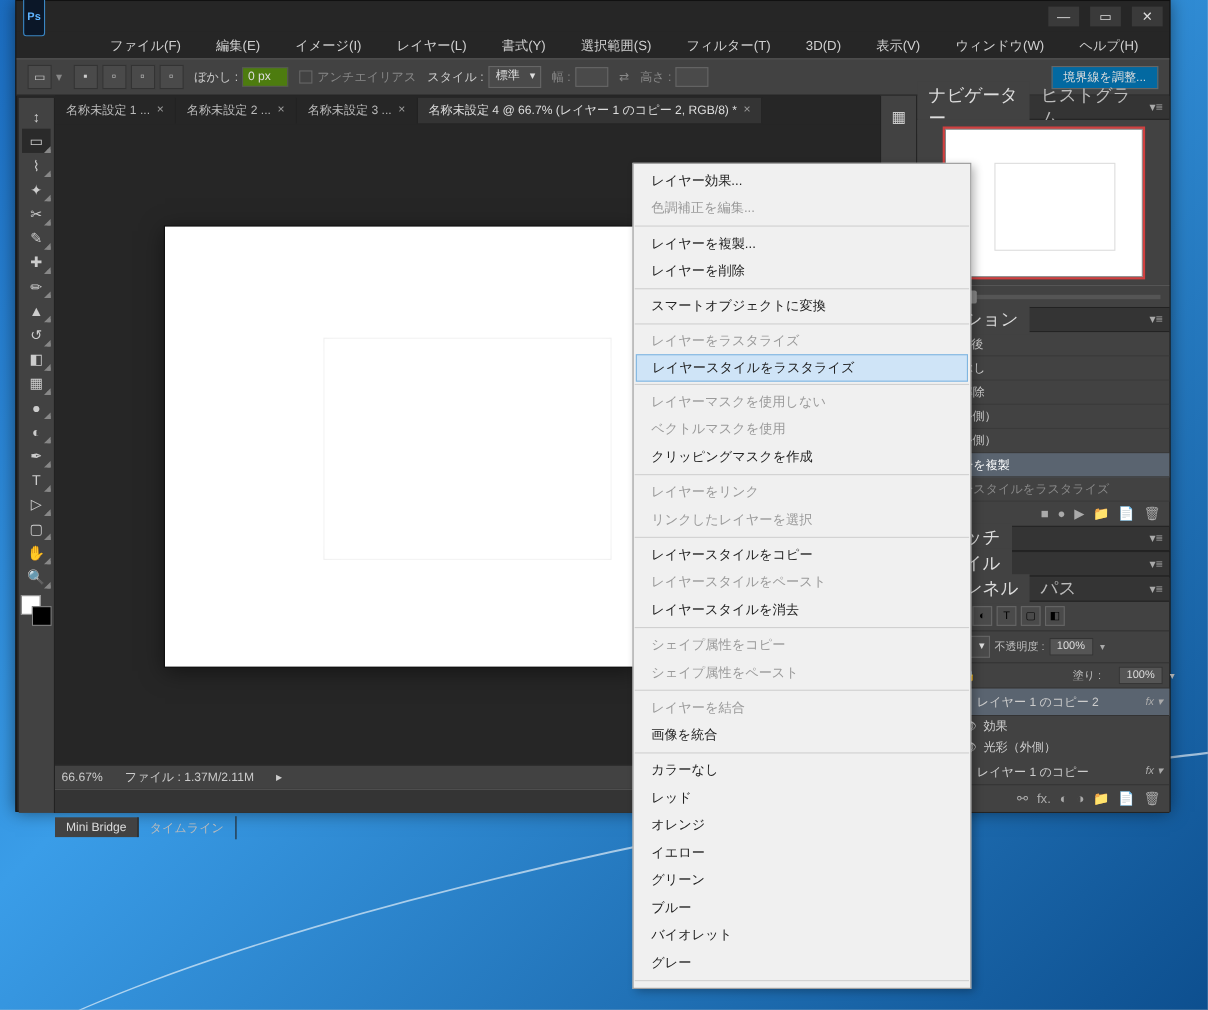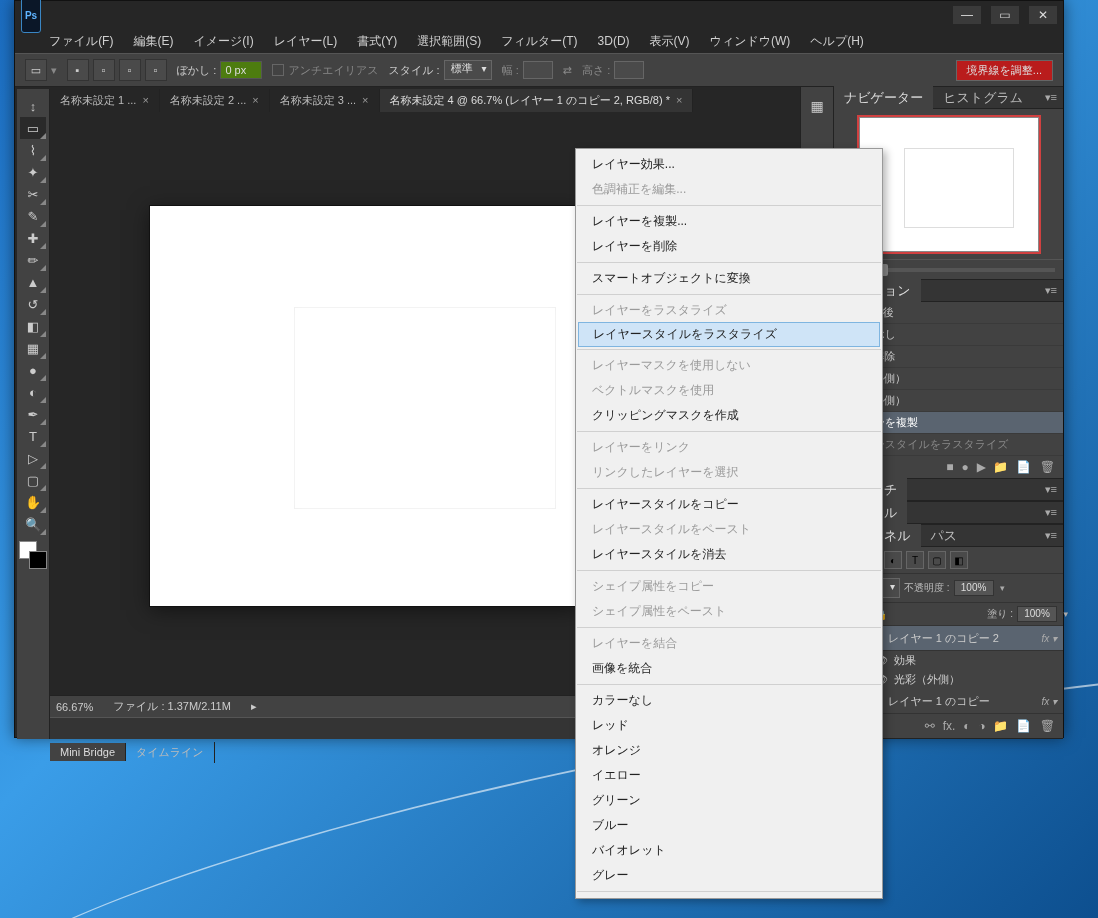--- a/index.html
+++ b/index.html
@@ -3,30 +3,30 @@
 <meta charset="utf-8">
 <style>
 * { margin: 0; padding: 0; box-sizing: border-box; font-family: "Segoe UI", Arial, sans-serif; }
 body { width: 1098px; height: 918px; background: linear-gradient(135deg, #1b6dc1 0%, #3a9de8 40%, #0d4f8f 100%); overflow: hidden; position: relative; }
 .win7-swoosh { position: absolute; width: 200%; height: 400px; bottom: -180px; left: -100px; border-top: 2px solid rgba(255,255,255,0.6); border-radius: 50%; transform: rotate(-8deg); }
 .app-window { position: absolute; top: 0; left: 14px; width: 1050px; height: 738px; background: #262626; border: 1px solid #111; box-shadow: 0 0 15px rgba(0,0,0,0.5); }
 .titlebar { height: 28px; background: #262626; display: flex; align-items: center; justify-content: space-between; }
 .ps-logo { width: 20px; height: 36px; margin: 0 6px; background: #0b1728; border: 1px solid #3a86c4; color: #5fb4ff; font-size: 10px; font-weight: bold; display: flex; align-items: center; justify-content: center; border-radius: 3px; }
 .winbtns { display: flex; gap: 10px; padding-right: 6px; }
 .winbtn { width: 28px; height: 18px; background: #3a3a3a; color: #ddd; font-size: 12px; display: flex; align-items: center; justify-content: center; cursor: pointer; }
-.menubar { height: 24px; background: #262626; display: flex; align-items: center; padding-left: 28px; gap: 8px; }
+.menubar { height: 24px; background: #262626; display: flex; align-items: center; padding-left: 79px; gap: 20px; }
 .menubar span { color: #d0d0d0; font-size: 12px; padding: 2px 6px; cursor: pointer; }
 .optionsbar { height: 34px; background: #424242; border-top: 1px solid #555; border-bottom: 1px solid #222; display: flex; align-items: center; padding: 0 10px; gap: 10px; color: #ccc; font-size: 11px; }
 .opt-group { display: flex; align-items: center; gap: 4px; }
 .opt-btn { width: 22px; height: 22px; border: 1px solid #333; background: #4a4a4a; display: flex; align-items: center; justify-content: center; }
 .opt-input { width: 42px; height: 18px; background: #4d7c0f; border: 1px solid #555; color: #ddd; font-size: 11px; padding: 0 4px; }
 .opt-select { height: 20px; background: #4a4a4a; border: 1px solid #666; color: #ddd; font-size: 11px; padding: 0 18px 0 6px; position: relative; }
 .opt-select::after { content: "▾"; position: absolute; right: 4px; top: 2px; font-size: 10px; }
 .opt-slider-btn { width: 30px; height: 18px; background: #4a4a4a; border: 1px solid #666; }
-.border-btn { padding: 2px 10px; background: #b91c1c; border: 1px solid #666; color: #ddd; font-size: 11px; }
+.border-btn { padding: 2px 10px; background: #0369a1; border: 1px solid #666; color: #ddd; font-size: 11px; }
 .main-area { display: flex; height: 652px; }
 .tool-palette { width: 33px; background: #424242; border-right: 1px solid #222; padding: 6px 0; display: flex; flex-direction: column; align-items: center; gap: 0; margin-left: 2px; margin-top: 2px; }
 .tool { width: 26px; height: 22px; display: flex; align-items: center; justify-content: center; color: #ccc; font-size: 13px; cursor: pointer; position: relative; }
 .tool.active { background: #2a2a2a; }
 .tool::after { content: ""; position: absolute; right: 0; bottom: 0; border: 3px solid transparent; border-right-color: #888; border-bottom-color: #888; }
 .tool.no-fly::after { display: none; }
 .swatch-tool { width: 28px; height: 28px; position: relative; margin-top: 6px; }
 .swatch-fg { position: absolute; width: 18px; height: 18px; background: #fff; border: 1px solid #888; top: 0; left: 0; }
 .swatch-bg { position: absolute; width: 18px; height: 18px; background: #000; border: 1px solid #888; bottom: 0; right: 0; }
 .doc-area { flex: 1; background: #262626; position: relative; display: flex; flex-direction: column; }
@@ -38,40 +38,40 @@
 .canvas-white { position: absolute; background: #fff; box-shadow: 0 0 0 1px #111, 0 4px 20px rgba(0,0,0,0.5); }
 .status-bar { height: 22px; background: #424242; display: flex; align-items: center; color: #ccc; font-size: 11px; padding: 0 6px; gap: 20px; border-top: 1px solid #222; }
 .panel-tabs-bottom { height: 22px; background: #343434; display: flex; align-items: center; border-top: 1px solid #555; }
 .ptabb { padding: 3px 10px; color: #bbb; font-size: 11px; border-right: 1px solid #222; cursor: pointer; margin-top: 47px; }
 .ptabb.active { background: #424242; color: #ddd; }
 .right-dock { width: 33px; background: #424242; border-left: 1px solid #222; padding-top: 8px; display: flex; flex-direction: column; align-items: center; gap: 8px; }
 .dock-icon { width: 22px; height: 22px; color: #ccc; font-size: 14px; display: flex; align-items: center; justify-content: center; cursor: pointer; }
 .panels-col { width: 230px; background: #343434; display: flex; flex-direction: column; border-left: 1px solid #222; }
 .panel { background: #424242; border-bottom: 1px solid #222; }
 .panel-tabrow { height: 22px; display: flex; background: #343434; border-bottom: 1px solid #222; align-items: center; }
-.ptab { padding: 3px 10px; color: #bbb; font-size: 13px; cursor: pointer; }
+.ptab { padding: 3px 10px; color: #bbb; font-size: 16px; cursor: pointer; }
 .ptab.active { background: #424242; color: #ddd; }
 .panel-menu { margin-left: auto; padding: 0 6px; color: #aaa; font-size: 11px; cursor: pointer; }
 .navigator-body { height: 150px; background: #424242; display: flex; align-items: center; justify-content: center; position: relative; }
 .nav-preview { width: 180px; height: 135px; background: #fff; border: 1px solid #888; position: relative; }
 .nav-redbox { position: absolute; top: -3px; left: -3px; right: -3px; bottom: -3px; border: 2px solid #d04040; }
 .nav-inner { position: absolute; top: 30px; left: 44px; width: 110px; height: 80px; border: 1px solid #ddd; }
 .nav-zoom { height: 20px; background: #424242; border-top: 1px solid #555; display: flex; align-items: center; padding: 0 8px; }
 .actions-body { background: #424242; font-size: 11px; color: #ccc; }
 .action-item { padding: 3px 6px; border-bottom: 1px solid #3a3a3a; }
 .action-item.sel { background: #5a6470; color: #fff; }
 .action-item.dim { color: #888; }
 .action-icons { height: 22px; display: flex; justify-content: flex-end; gap: 8px; padding: 0 8px; align-items: center; color: #aaa; font-size: 12px; }
 .layer-body { background: #424242; font-size: 11px; color: #ccc; }
 .layer-controls { padding: 4px 6px; display: flex; align-items: center; gap: 4px; border-bottom: 1px solid #333; }
 .tiny-btn { width: 18px; height: 18px; border: 1px solid #666; background: #4a4a4a; font-size: 10px; display: flex; align-items: center; justify-content: center; }
 .lbl { font-size: 10px; color: #bbb; }
 .pct-box { width: 40px; height: 16px; background: #555; border: 1px solid #333; font-size: 10px; color: #ddd; text-align: center; line-height: 14px; position: relative; }
 .pct-box::after { content: "▾"; position: absolute; right: -12px; top: 0; font-size: 9px; color: #aaa; }
-.layer-controls2 { padding: 3px 6px; display: flex; align-items: center; gap: 4px; border-bottom: 1px solid #333; font-size: 10px; color: #bbb; }
+.layer-controls2 { padding: 3px 6px; display: flex; align-items: center; gap: 16px; border-bottom: 1px solid #333; font-size: 10px; color: #bbb; }
 .lock-icons { display: flex; gap: 3px; }
 .layer-row { display: flex; align-items: center; padding: 3px 6px; border-bottom: 1px solid #333; gap: 6px; }
 .layer-row.sel { background: #5a6470; }
 .eye { width: 14px; text-align: center; color: #ccc; }
 .layer-thumb { width: 22px; height: 18px; background: #fff; border: 1px solid #888; }
 .layer-name { flex: 1; font-size: 11px; }
 .fx-label { font-size: 10px; color: #aaa; font-style: italic; }
 .effect-row { padding: 2px 6px 2px 40px; font-size: 11px; color: #ccc; display: flex; align-items: center; gap: 6px; }
 .layer-footer { height: 24px; display: flex; justify-content: flex-end; gap: 8px; align-items: center; padding: 0 8px; color: #aaa; font-size: 12px; background: #424242; }
 

